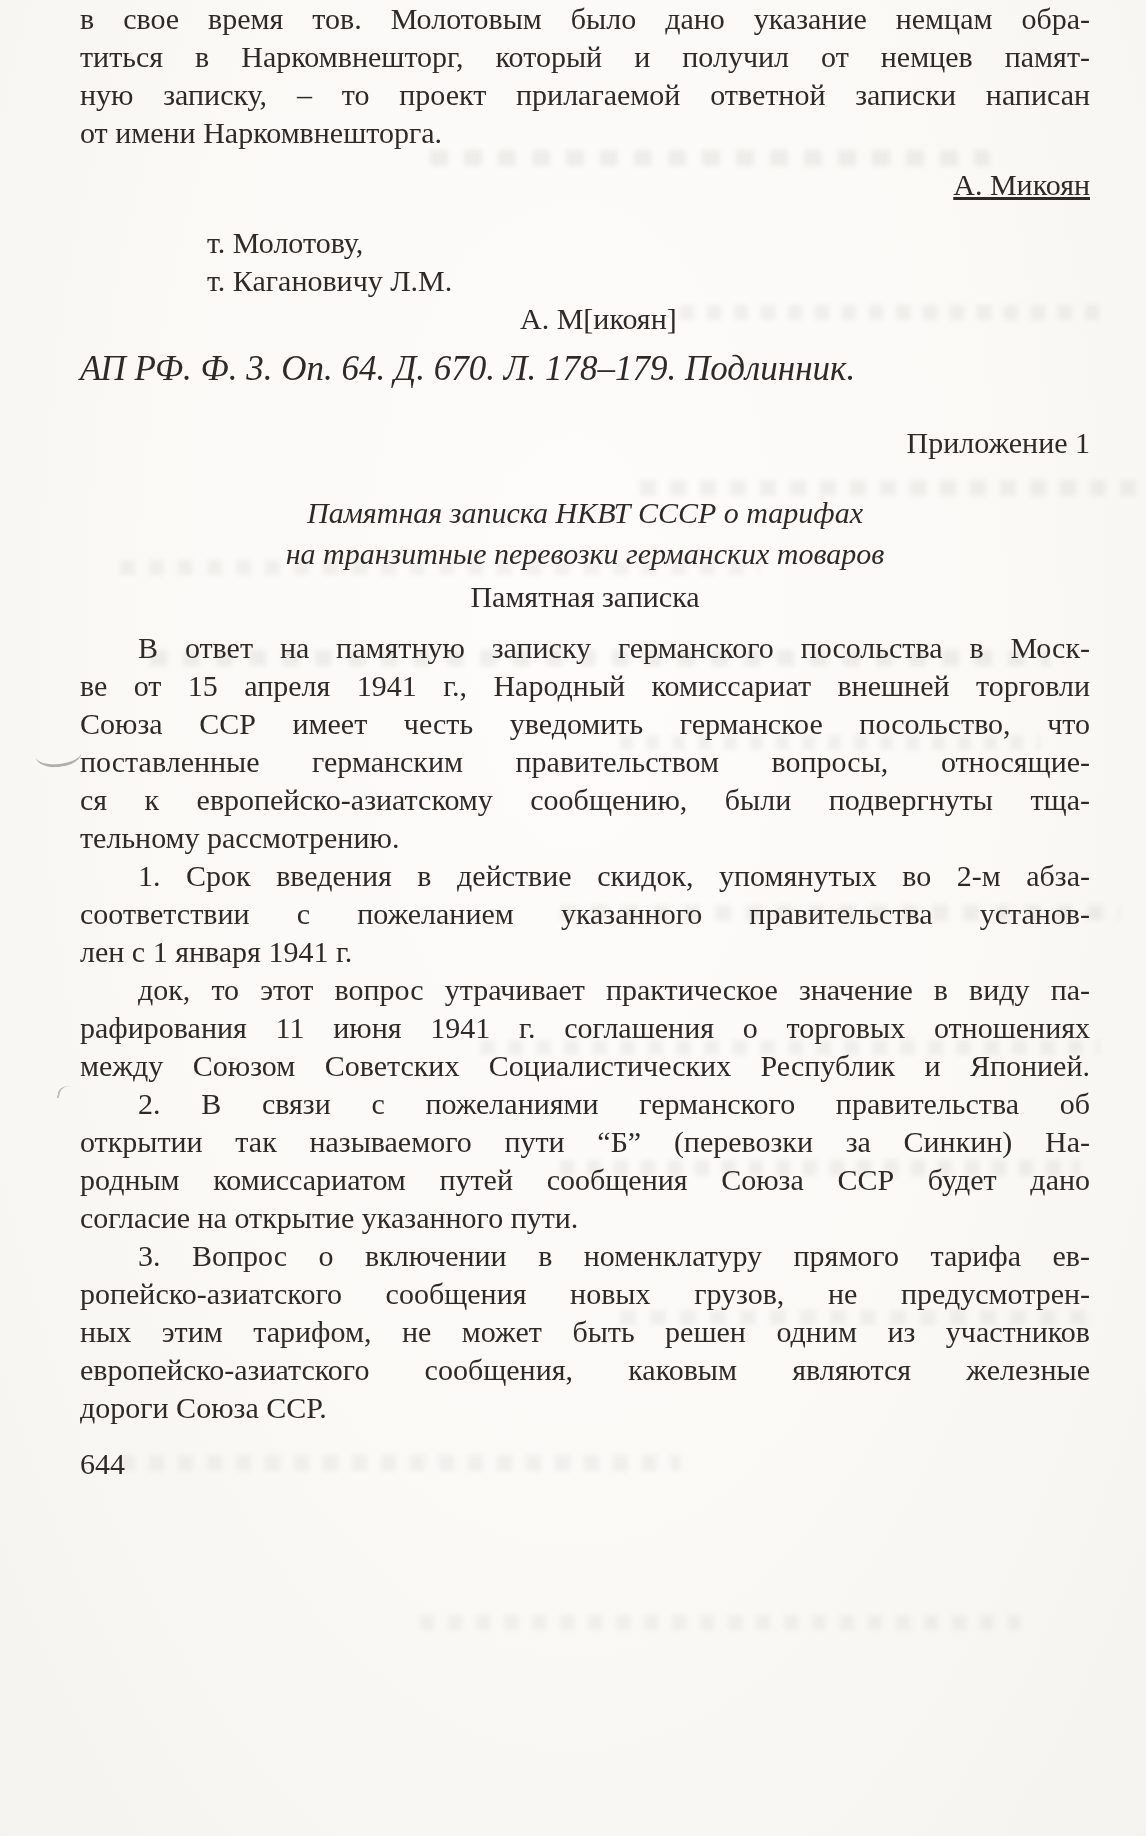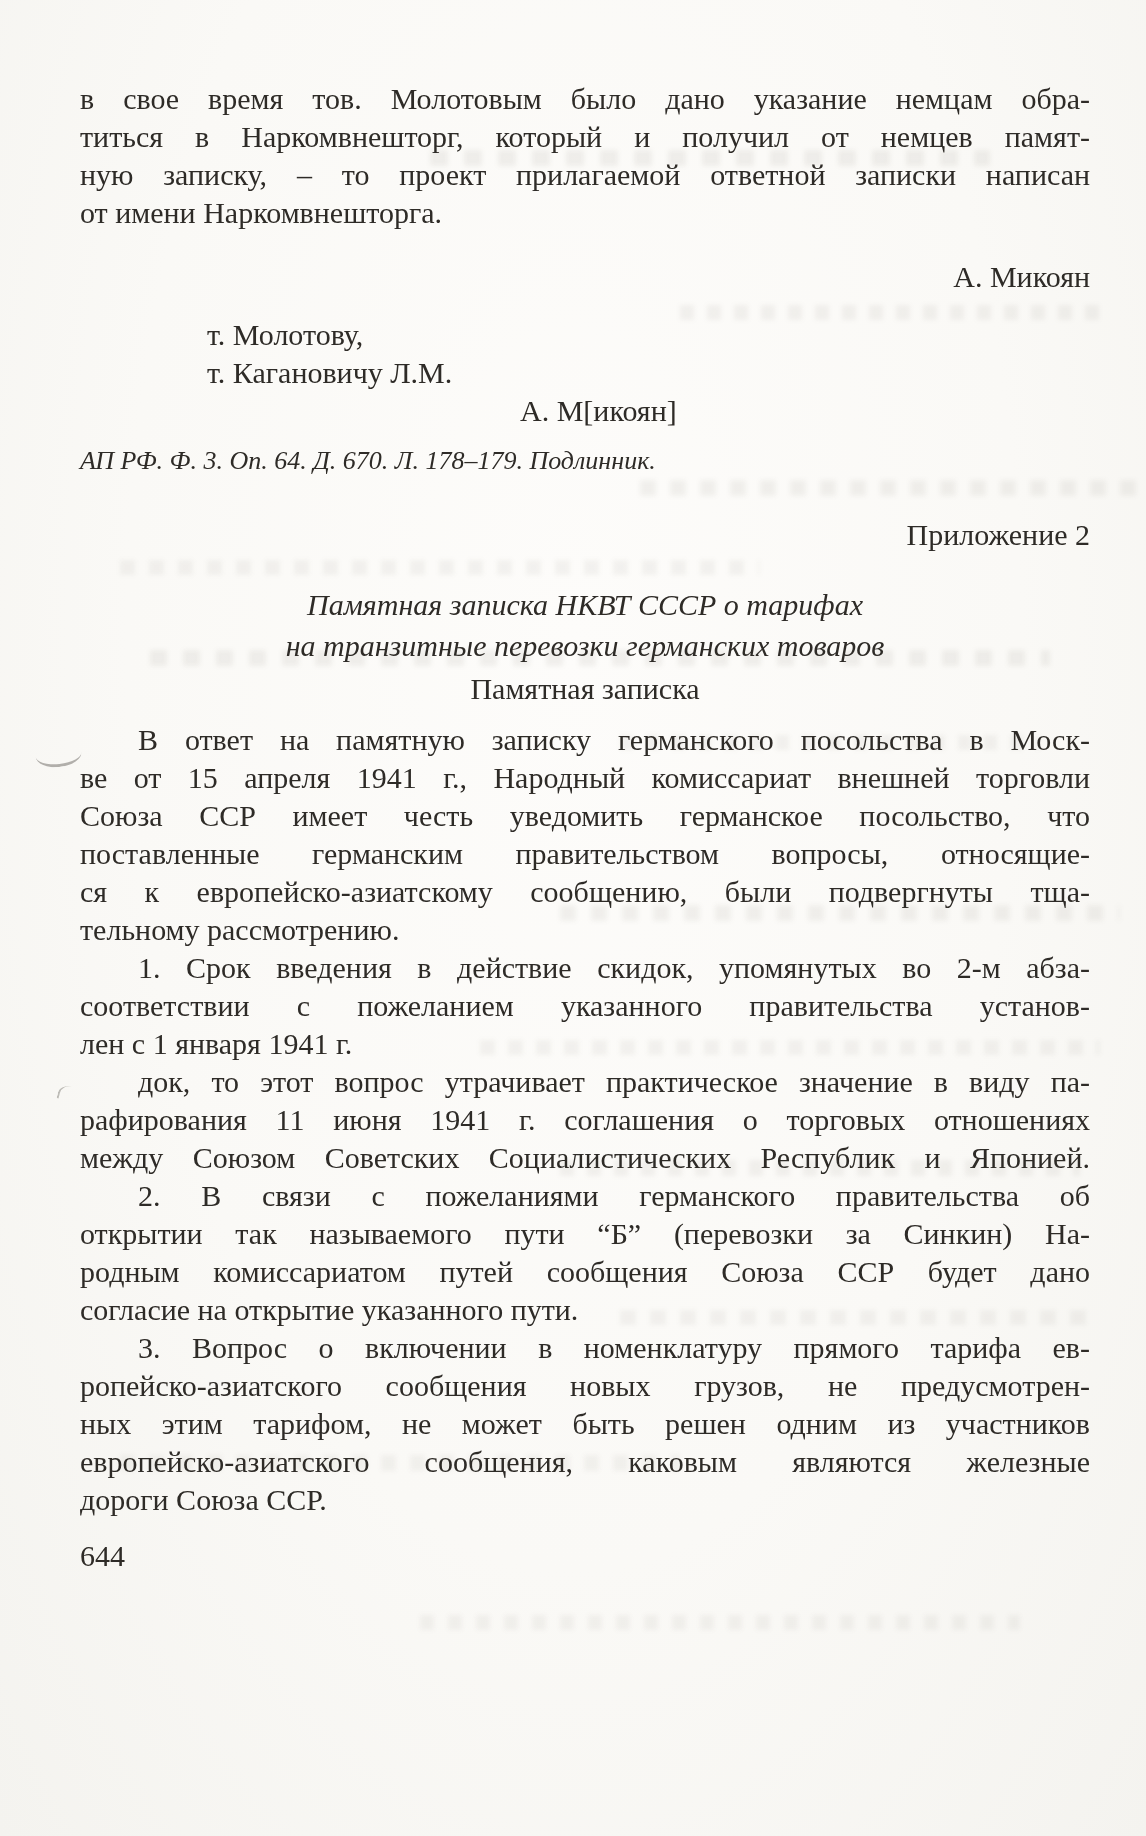--- a/index.html
+++ b/index.html
@@ -52,34 +52,33 @@
   .mark2 {
     left:58px; top:1086px; width:18px; height:15px;
     border-left:2px solid rgba(80,76,70,.35);
     border-radius:60% 0 60% 0;
     transform:rotate(14deg);
   }
 
   .content {
     position:absolute; left:80px; top:0;
     width:1010px;
-    padding-top:80px;
     font-size:30px; line-height:38px;
   }
   .line { text-align:justify; text-align-last:justify; }
   .line.last { text-align-last:left; }
 
-  .sig1 { margin-top:26px; text-align:right; }
+  .sig1 { margin-top:14px; text-align:right;text-decoration:underline; }
 
   .pometa { margin-top:20px; }
   .pometa-label { font-style:italic; }
   .pometa-lines .line { text-align:left; text-align-last:left; padding-left:127px; }
   .sig2 { margin-left:440px; }
 
-  .archive { margin-top:14px; font-style:italic; font-size:26px; line-height:34px; }
+  .archive { margin-top:14px; font-style:italic; font-size:35px; line-height:34px; }
 
   .appendix { margin-top:38px; text-align:right; }
 
   .title { margin-top:30px; font-style:italic; }
   .title .line { line-height:41px; text-align:center; text-align-last:center; }
 
   .subtitle { margin-top:4px; text-align:center; }
 
   .docbody { margin-top:13px; }
   .para { margin:0; }
@@ -109,21 +108,21 @@
     <div class="pometa">
       <div class="pometa-lines">
           <div class="line">т. Молотову,</div>
           <div class="line last">т. Кагановичу Л.М.</div>
         </div>
       <div class="sig2">А. М[икоян]</div>
     </div>
 
     <div class="archive">АП РФ. Ф. 3. Оп. 64. Д. 670. Л. 178–179. Подлинник.</div>
 
-    <div class="appendix">Приложение 2</div>
+    <div class="appendix">Приложение 1</div>
 
     <div class="title">
         <div class="line">Памятная записка НКВТ СССР о тарифах</div>
         <div class="line last">на транзитные перевозки германских товаров</div>
       </div>
 
     <div class="subtitle">Памятная записка</div>
 
     <div class="docbody">
         <div class="para indent">

